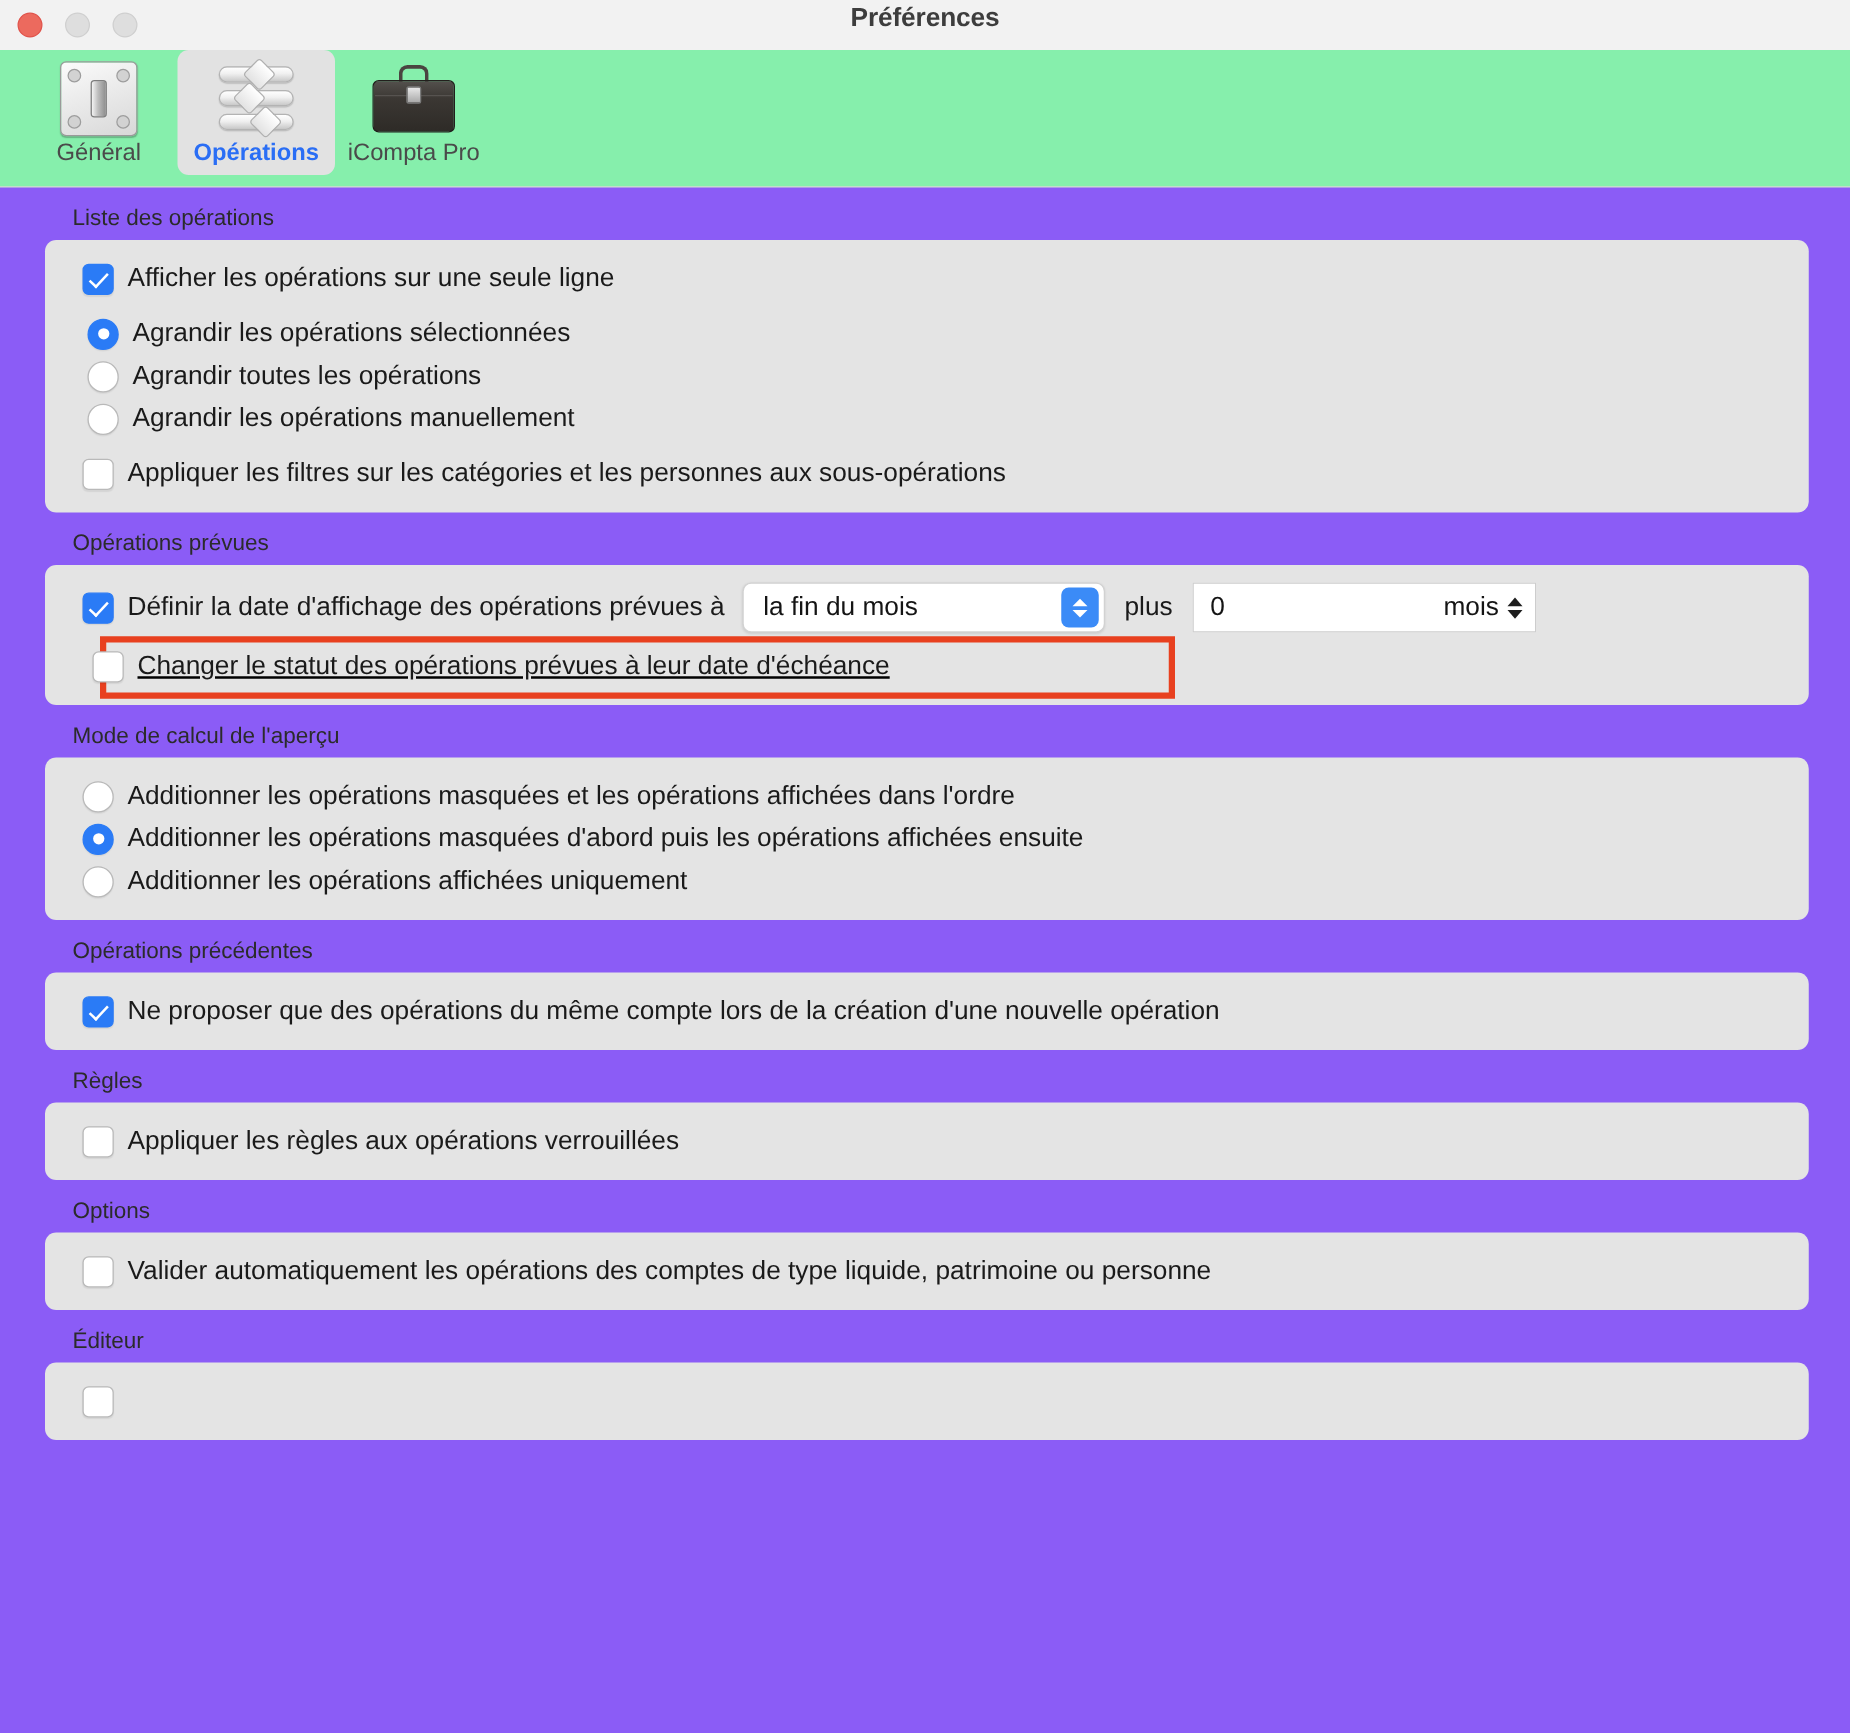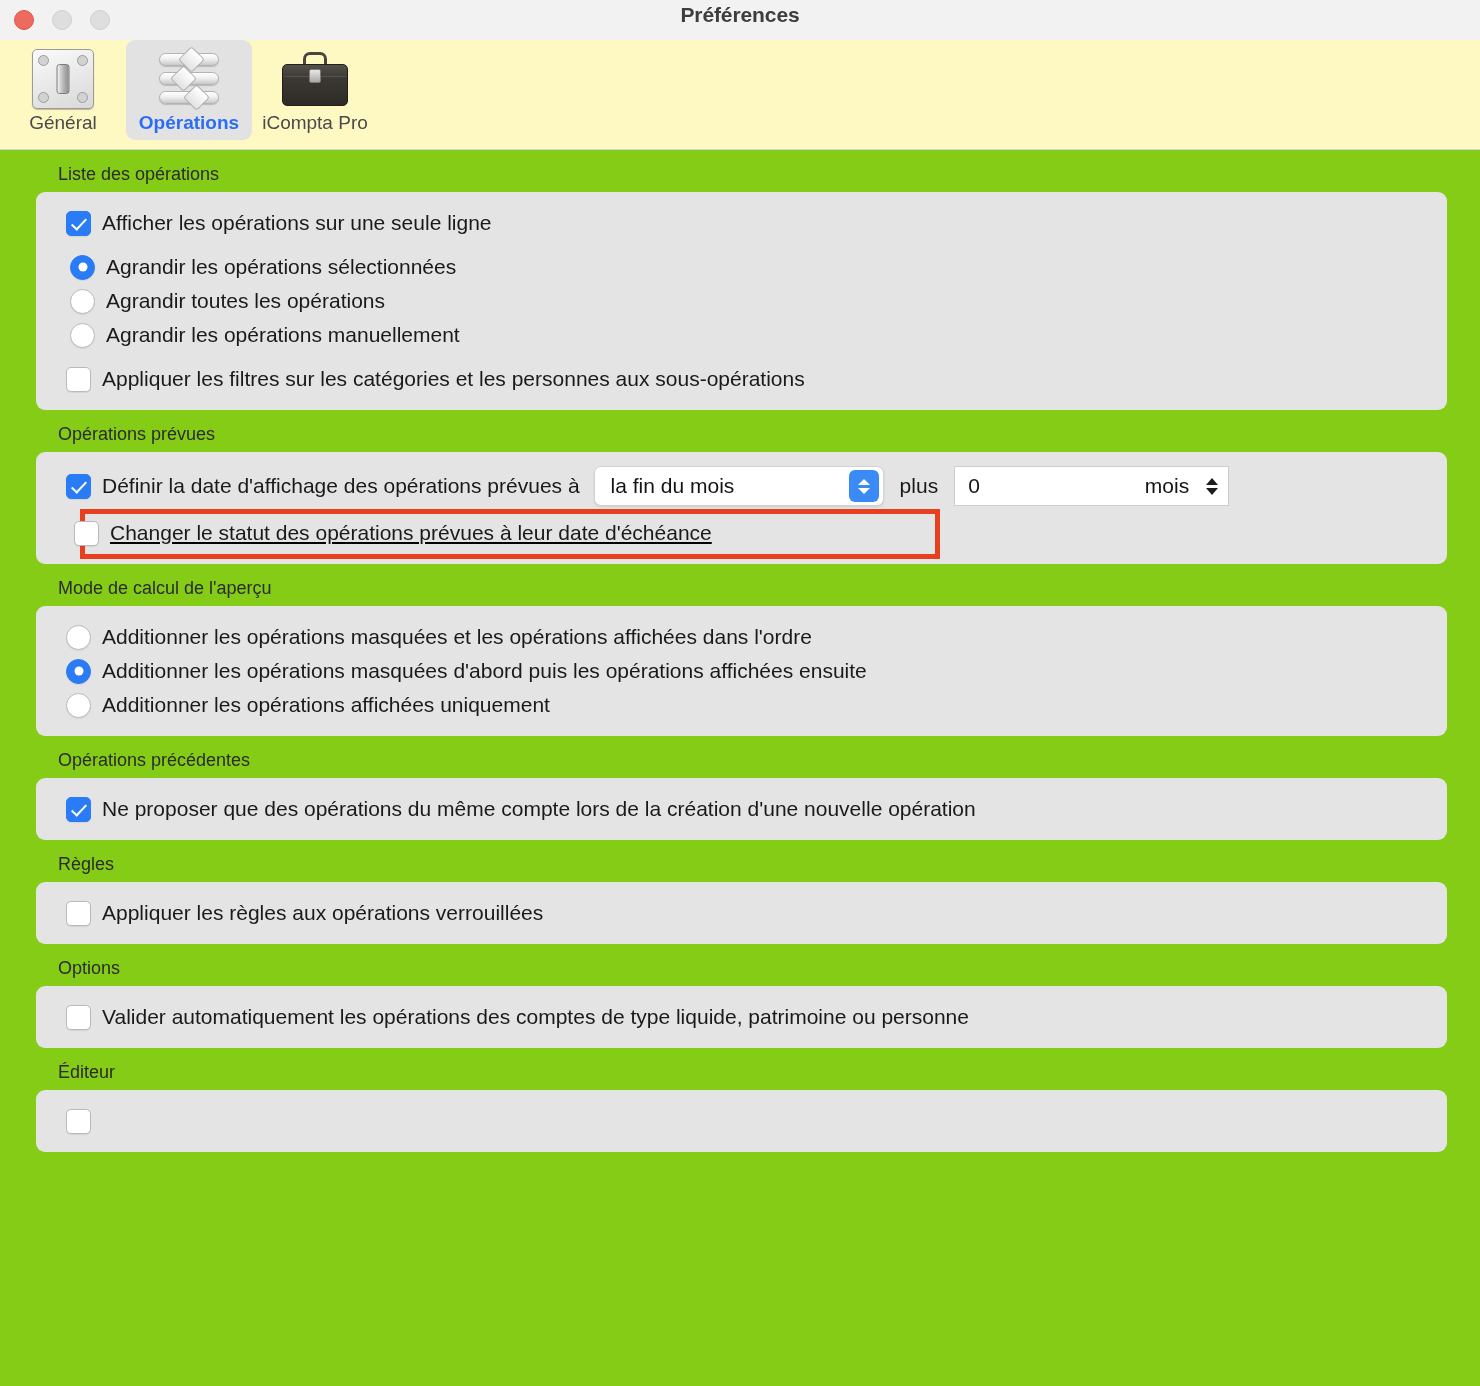--- a/index.html
+++ b/index.html
@@ -44,25 +44,25 @@
     text-align: center;
     font-size: 21px;
     font-weight: bold;
     color: #3d3d3d;
     letter-spacing: -0.1px;
   }
 
   
   .toolbar {
     height: 110px;
-    background: #fef9c3;
+    background: #86efac;
     border-bottom: 1px solid #d6d6d6;
     display: flex;
     align-items: flex-start;
-    padding-left: 0;
+    padding-left: 16px;
     box-sizing: border-box;
     text-align: center;
   }
   .tab {
     width: 126px;
     padding-top: 8px;
     padding-bottom: 6px;
     border-radius: 9px;
     display: flex;
     flex-direction: column;
@@ -183,21 +183,21 @@
     width: 12px; height: 14px;
     border-radius: 2px;
     background: linear-gradient(180deg,#e8e8e8,#a8a8a8);
     border: 1px solid #7b7b7b;
     box-sizing: border-box;
   }
 
   
   .content {
     padding: 0;
-    background: #84cc16;
+    background: #8b5cf6;
     height: 1236px;
     box-sizing: border-box;
   }
   .group { margin: 0; }
   .group-title {
     font-size: 18px;
     color: #2b2b2b;
     padding: 14px 0 7px 58px;
   }
   .group-box {
@@ -332,21 +332,21 @@
     padding: 0 10px 0 13px;
     box-sizing: border-box;
   }
   .stepper-value {
     font-size: 21px;
     color: #141414;
   }
   .stepper-right {
     display: flex;
     align-items: center;
-    gap: 17px;
+    gap: 7px;
     margin-left: 28px;
   }
   .stepper-unit {
     font-size: 21px;
     color: #141414;
   }
   .stepper-arrows {
     display: flex;
     flex-direction: column;
     align-items: center;

